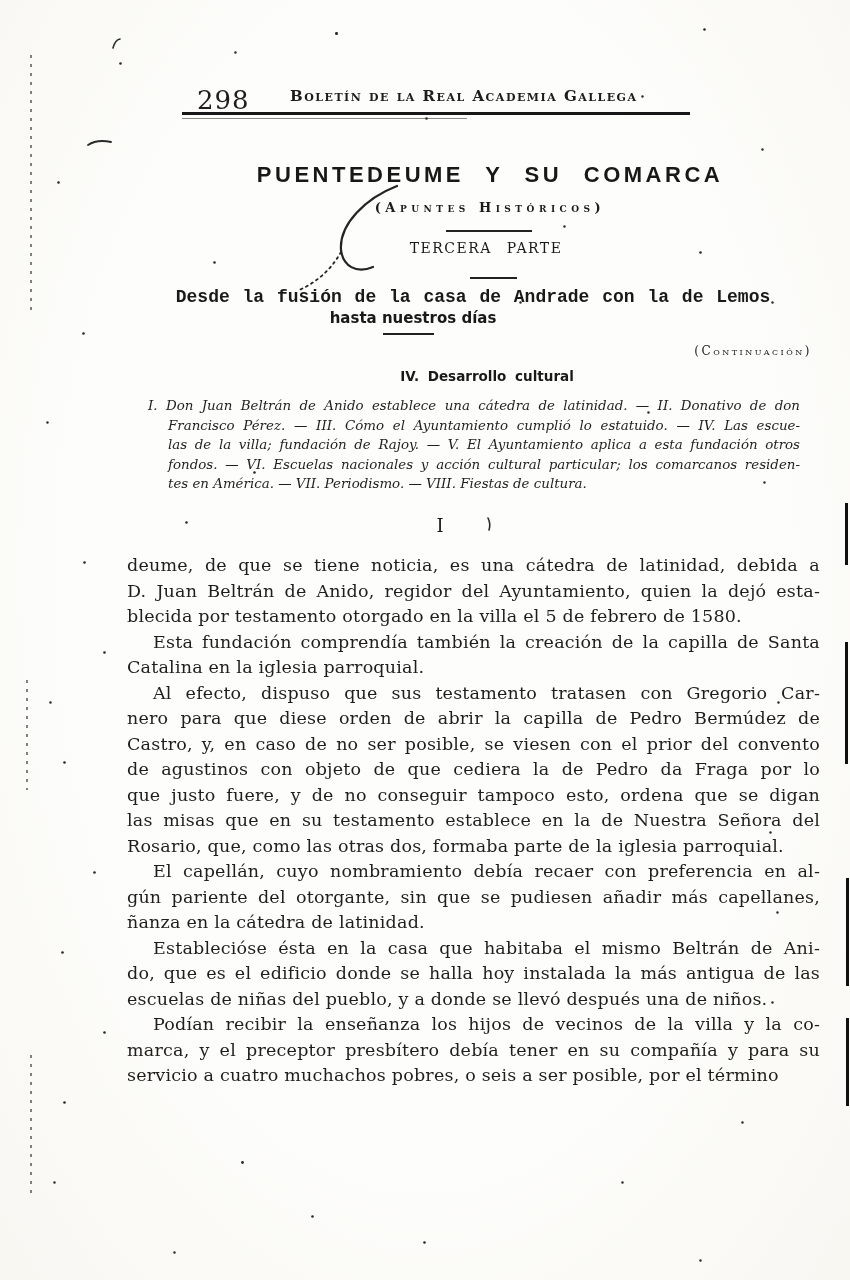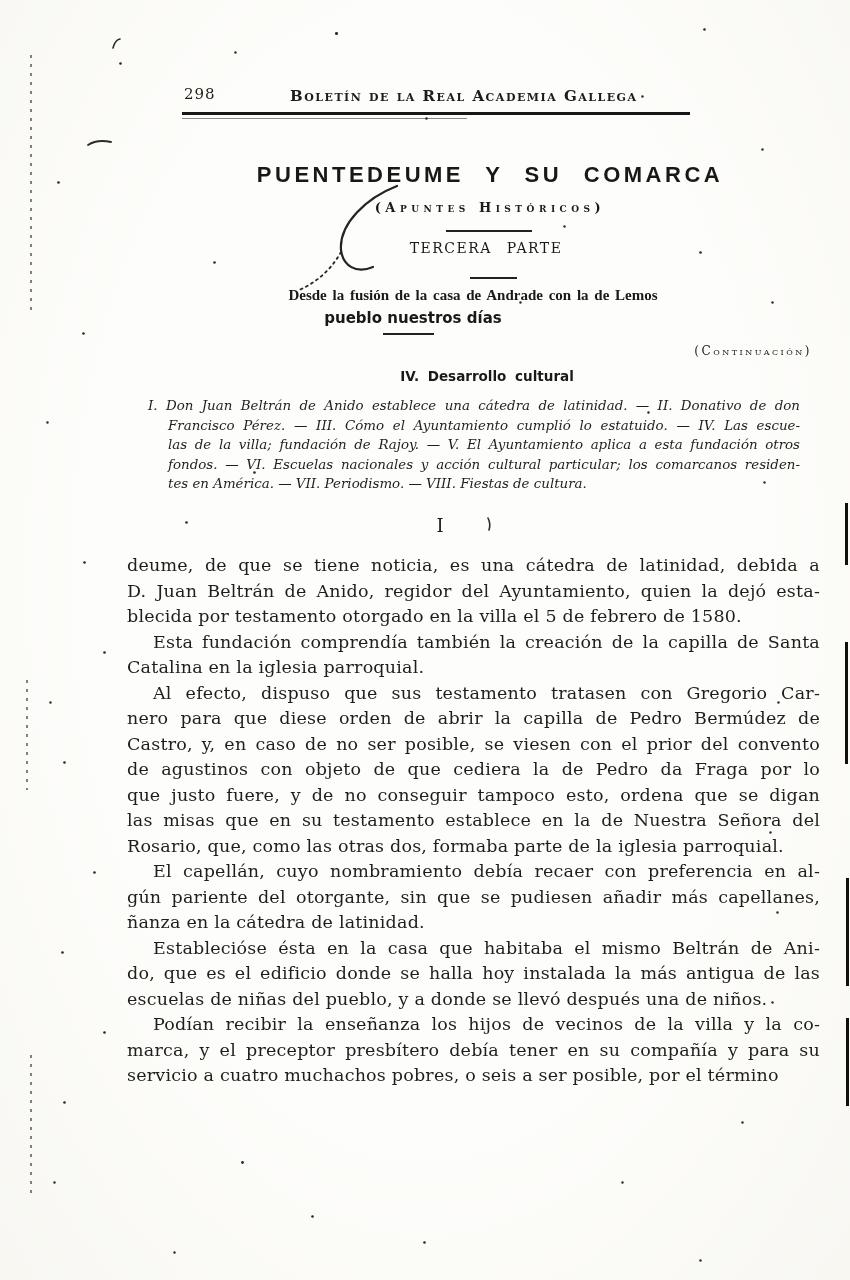--- a/index.html
+++ b/index.html
@@ -8,37 +8,37 @@
     font-family:"DejaVu Serif", serif;
     color:#1e1d1a;
     overflow:hidden;
   }
   .page{
     position:relative;width:850px;height:1280px;
     background:radial-gradient(ellipse at 50% 45%, #fdfdfb 55%, #f8f7f2 100%);
   }
   .abs{position:absolute;}
   
-  .pageno{left:184px;top:85px;font-size:15px;letter-spacing:1px;}
+  .pageno{left:197px;top:85px;font-size:26px;letter-spacing:1px;}
   .journal{left:290px;top:87px;width:320px;text-align:center;
     font-variant:small-caps;font-weight:bold;font-size:15px;letter-spacing:1.5px;white-space:nowrap;}
   .rule-main{left:182px;top:112px;width:508px;height:3px;background:#171717;}
   .rule-main-sub{left:182px;top:118px;width:285px;height:1px;background:#3a3a3a;opacity:.6;}
   
   .title{left:160px;top:162px;width:660px;text-align:center;
     font-family:Liberation Sans, sans-serif;font-weight:bold;
     font-size:22px;letter-spacing:3.5px;word-spacing:12px;color:#181816;white-space:nowrap;}
   .subtitle{left:160px;top:200px;width:660px;text-align:center;
     font-variant:small-caps;font-weight:bold;font-size:13px;letter-spacing:4.5px;color:#1b1b19;}
   .ruleA{left:446px;top:230px;width:86px;height:2px;background:#222;}
   .tercera{left:152px;top:240px;width:668px;text-align:center;
     font-size:14px;letter-spacing:1.5px;word-spacing:9px;color:#191917;}
   .ruleB{left:470px;top:277px;width:47px;height:2px;background:#222;}
   .desde1{left:130px;top:287px;width:686px;text-align:center;
-    font-family:Liberation Serif, serif;font-weight:bold;font-size:15px;word-spacing:2px;color:#191917;white-space:nowrap;}
+    font-family:Liberation Mono, monospace;font-weight:bold;font-size:18px;word-spacing:2px;color:#191917;white-space:nowrap;}
   .desde2{left:130px;top:309px;width:566px;text-align:center;
     font-family:"DejaVu Sans", sans-serif;font-weight:bold;font-size:15px;color:#191917;}
   .ruleC{left:383px;top:333px;width:51px;height:2px;background:#222;}
   .contin{left:150px;top:344px;width:662px;text-align:right;
     font-variant:small-caps;font-size:12px;letter-spacing:2.5px;color:#20201d;}
   .ivhead{left:160px;top:368px;width:654px;text-align:center;
     font-family:"DejaVu Sans", sans-serif;font-weight:bold;font-size:13.5px;word-spacing:4px;color:#191917;}
   
   .summary{left:148px;top:396px;width:652px;font-size:13.4px;line-height:19.6px;color:#201f1c;}
   .summary .tline{text-align:justify;text-align-last:justify;font-style:italic;}
@@ -83,21 +83,21 @@
   <div class="abs journal">Boletín de la Real Academia Gallega</div>
   <div class="abs rule-main"></div>
   <div class="abs rule-main-sub"></div>
 
   <div class="abs title">PUENTEDEUME Y SU COMARCA</div>
   <div class="abs subtitle">(Apuntes Históricos)</div>
   <div class="abs ruleA"></div>
   <div class="abs tercera">TERCERA PARTE</div>
   <div class="abs ruleB"></div>
   <div class="abs desde1">Desde la fusión de la casa de Andrade con la de Lemos</div>
-  <div class="abs desde2">pueblo nuestros días</div>
+  <div class="abs desde2">hasta nuestros días</div>
   <div class="abs ruleC"></div>
   <div class="abs contin">(Continuación)</div>
   <div class="abs ivhead">IV. Desarrollo cultural</div>
 
   <div class="abs summary">
       <div class="tline first">I. Don Juan Beltrán de Anido establece una cátedra de latinidad. — II. Donativo de don</div>
       <div class="tline">Francisco Pérez. — III. Cómo el Ayuntamiento cumplió lo estatuido. — IV. Las escue-</div>
       <div class="tline">las de la villa; fundación de Rajoy. — V. El Ayuntamiento aplica a esta fundación otros</div>
       <div class="tline">fondos. — VI. Escuelas nacionales y acción cultural particular; los comarcanos residen-</div>
       <div class="tline last">tes en América. — VII. Periodismo. — VIII. Fiestas de cultura.</div>

